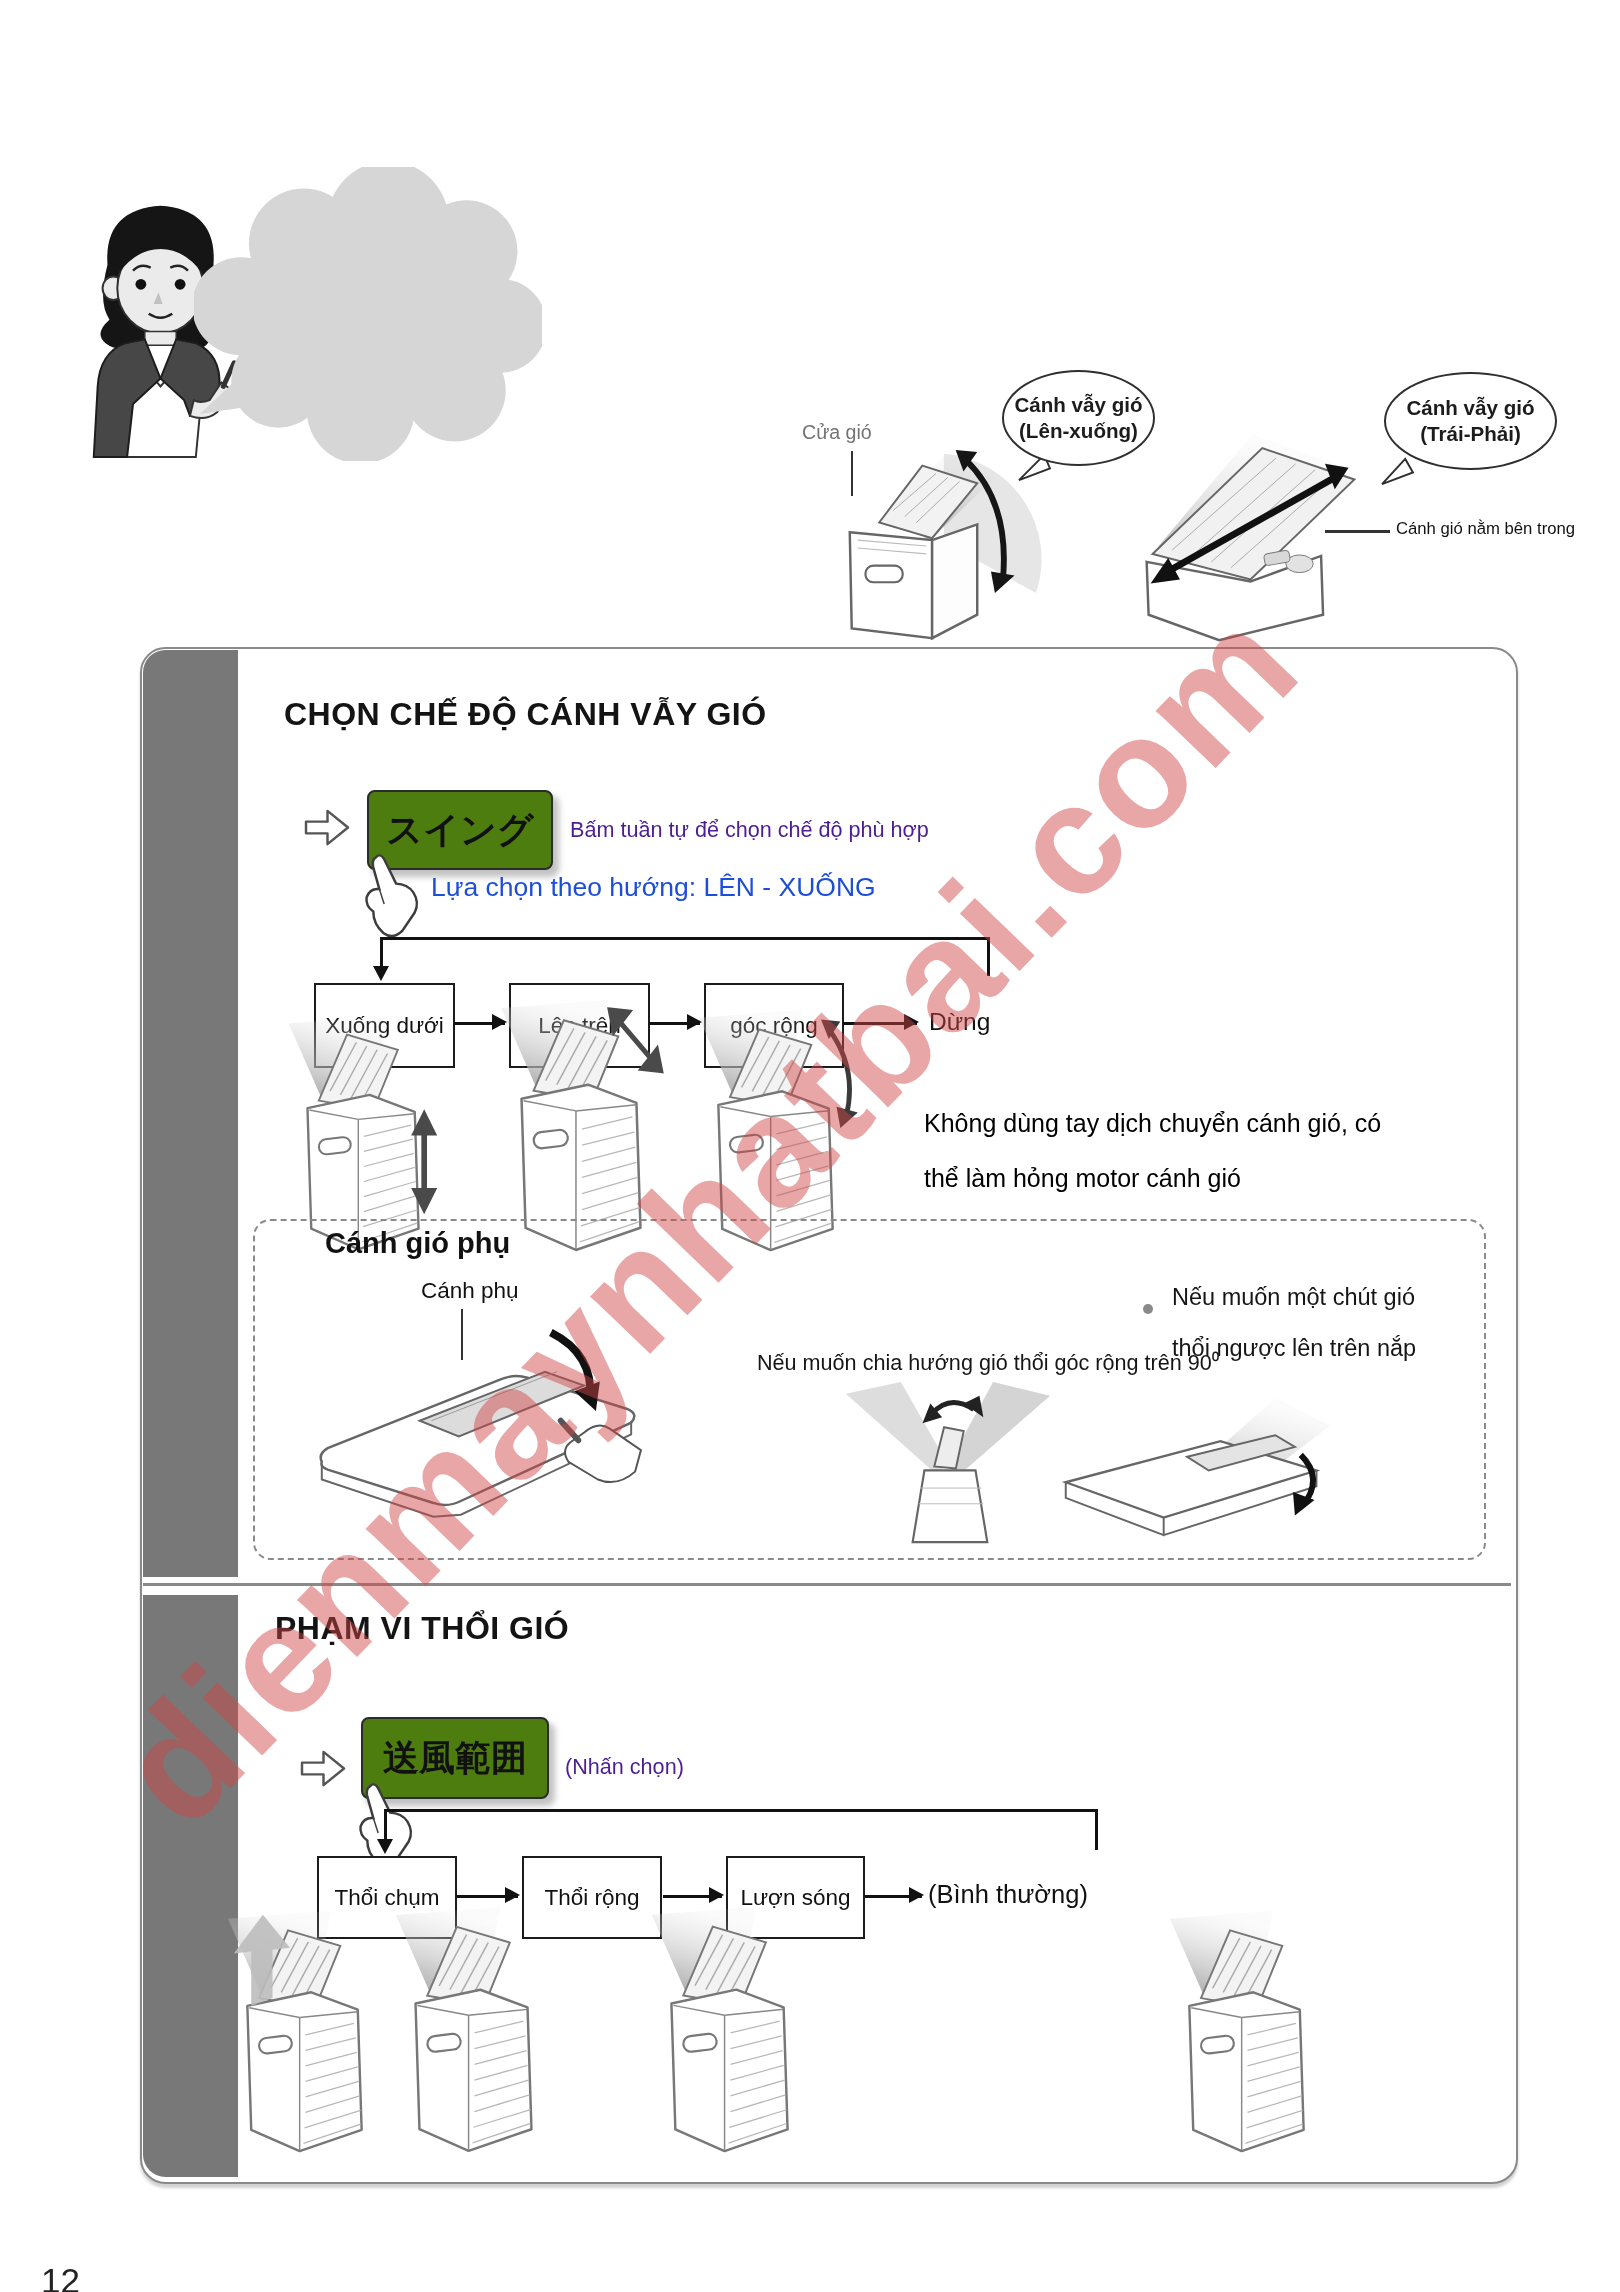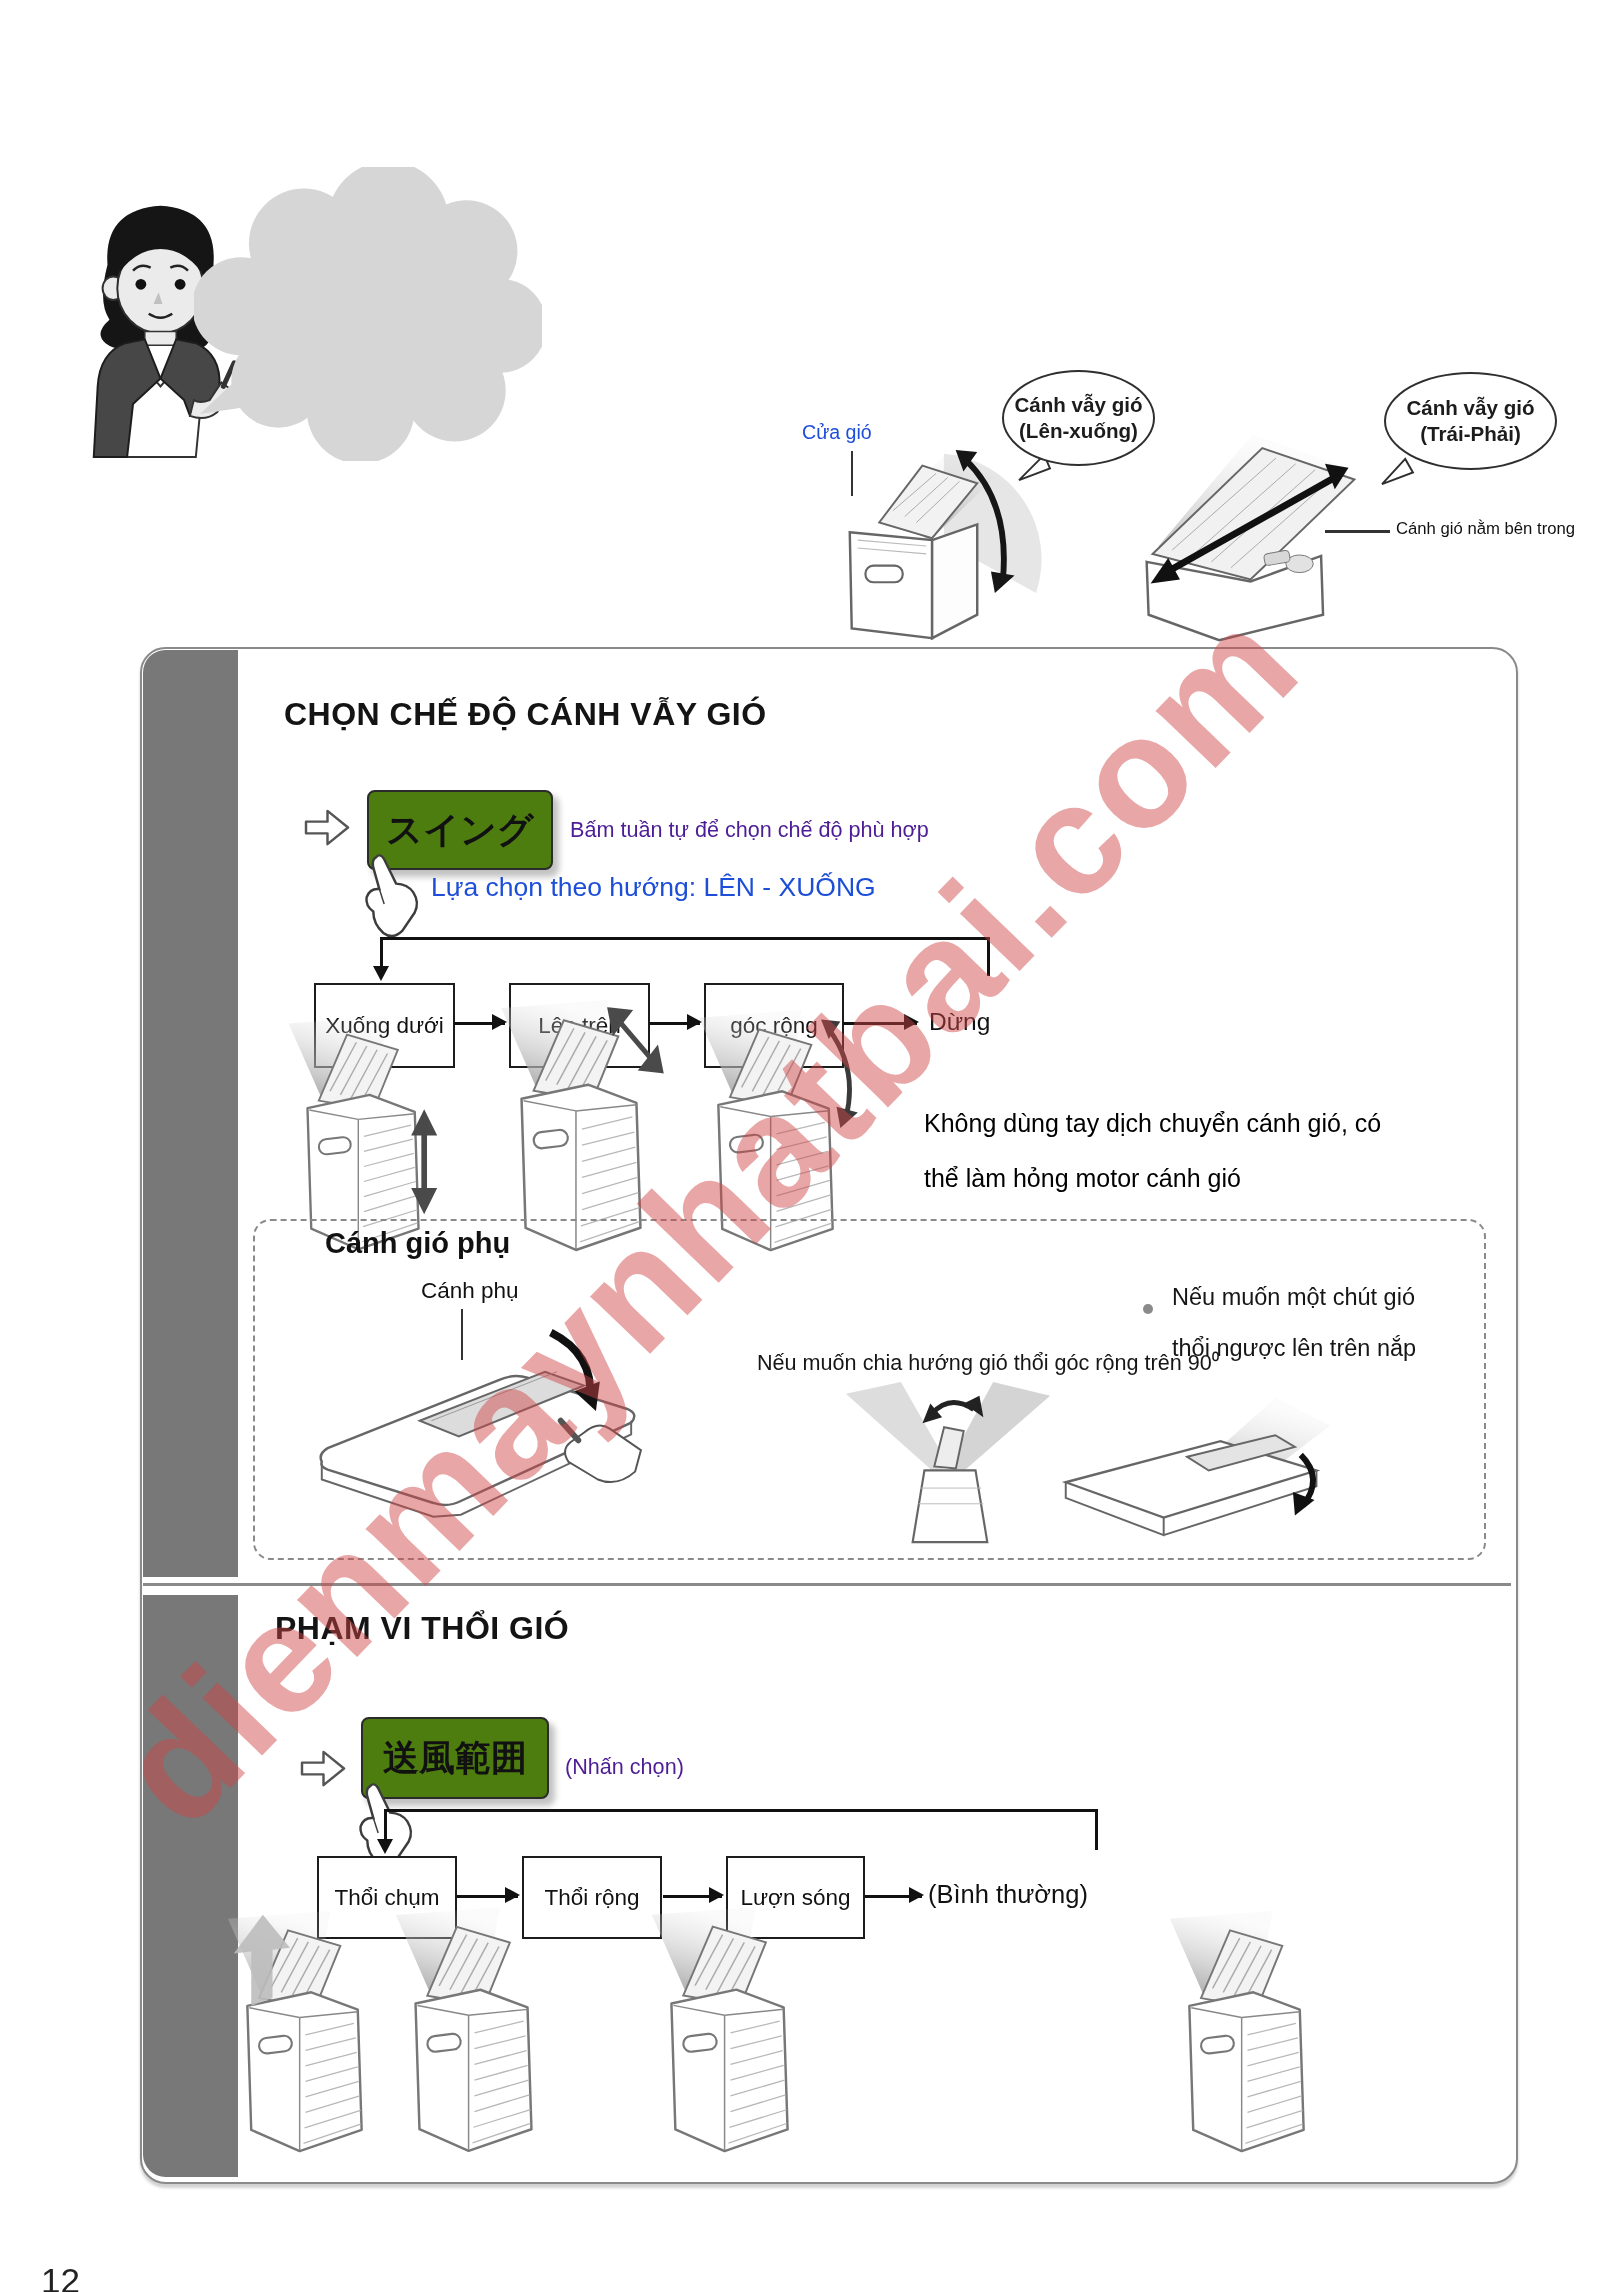--- a/index.html
+++ b/index.html
@@ -6,21 +6,21 @@
   .page{position:relative;width:1620px;height:2293px;background:#fff;overflow:hidden;
         font-family:"Liberation Sans",sans-serif;color:#1c1c1c;}
   .abs{position:absolute;}
 
   .title{font-size:51px;font-weight:bold;color:#6a6a6a;letter-spacing:1px;}
 
   .cloud-text{font-size:18.6px;color:#262626;line-height:47px;white-space:nowrap;}
 
   .oval{border:2.9px solid #2f2f2f;border-radius:50%;background:#fff;display:flex;flex-direction:column;
         align-items:center;justify-content:center;font-size:20.6px;font-weight:600;line-height:26.5px;text-align:center;z-index:5;}
-  .door-label{font-size:19.6px;color:#1d4ed8;}
+  .door-label{font-size:19.6px;color:#737373;}
   .inner-label{font-size:16.7px;color:#111;white-space:nowrap;}
 
   .mainbox{border:2.9px solid #8a8a8a;border-radius:25.5px;background:#fff;box-shadow:0 3.9px 2.9px rgba(0,0,0,0.18);}
   .band{background:#787878;}
   .divider{background:#8a8a8a;height:3.4px;}
 
   .sec-head{font-size:32px;font-weight:bold;letter-spacing:0.5px;color:#141414;white-space:nowrap;}
   .btn{border:2.9px solid #2b2b2b;border-radius:7.8px;background:#4d7c0f;box-shadow:5.9px 6.9px 5.9px #c2c2c2;
        display:flex;align-items:center;justify-content:center;font-size:36px;font-weight:bold;color:#111;}
   .hint{font-size:21.6px;color:#4c1d95;white-space:nowrap;}

